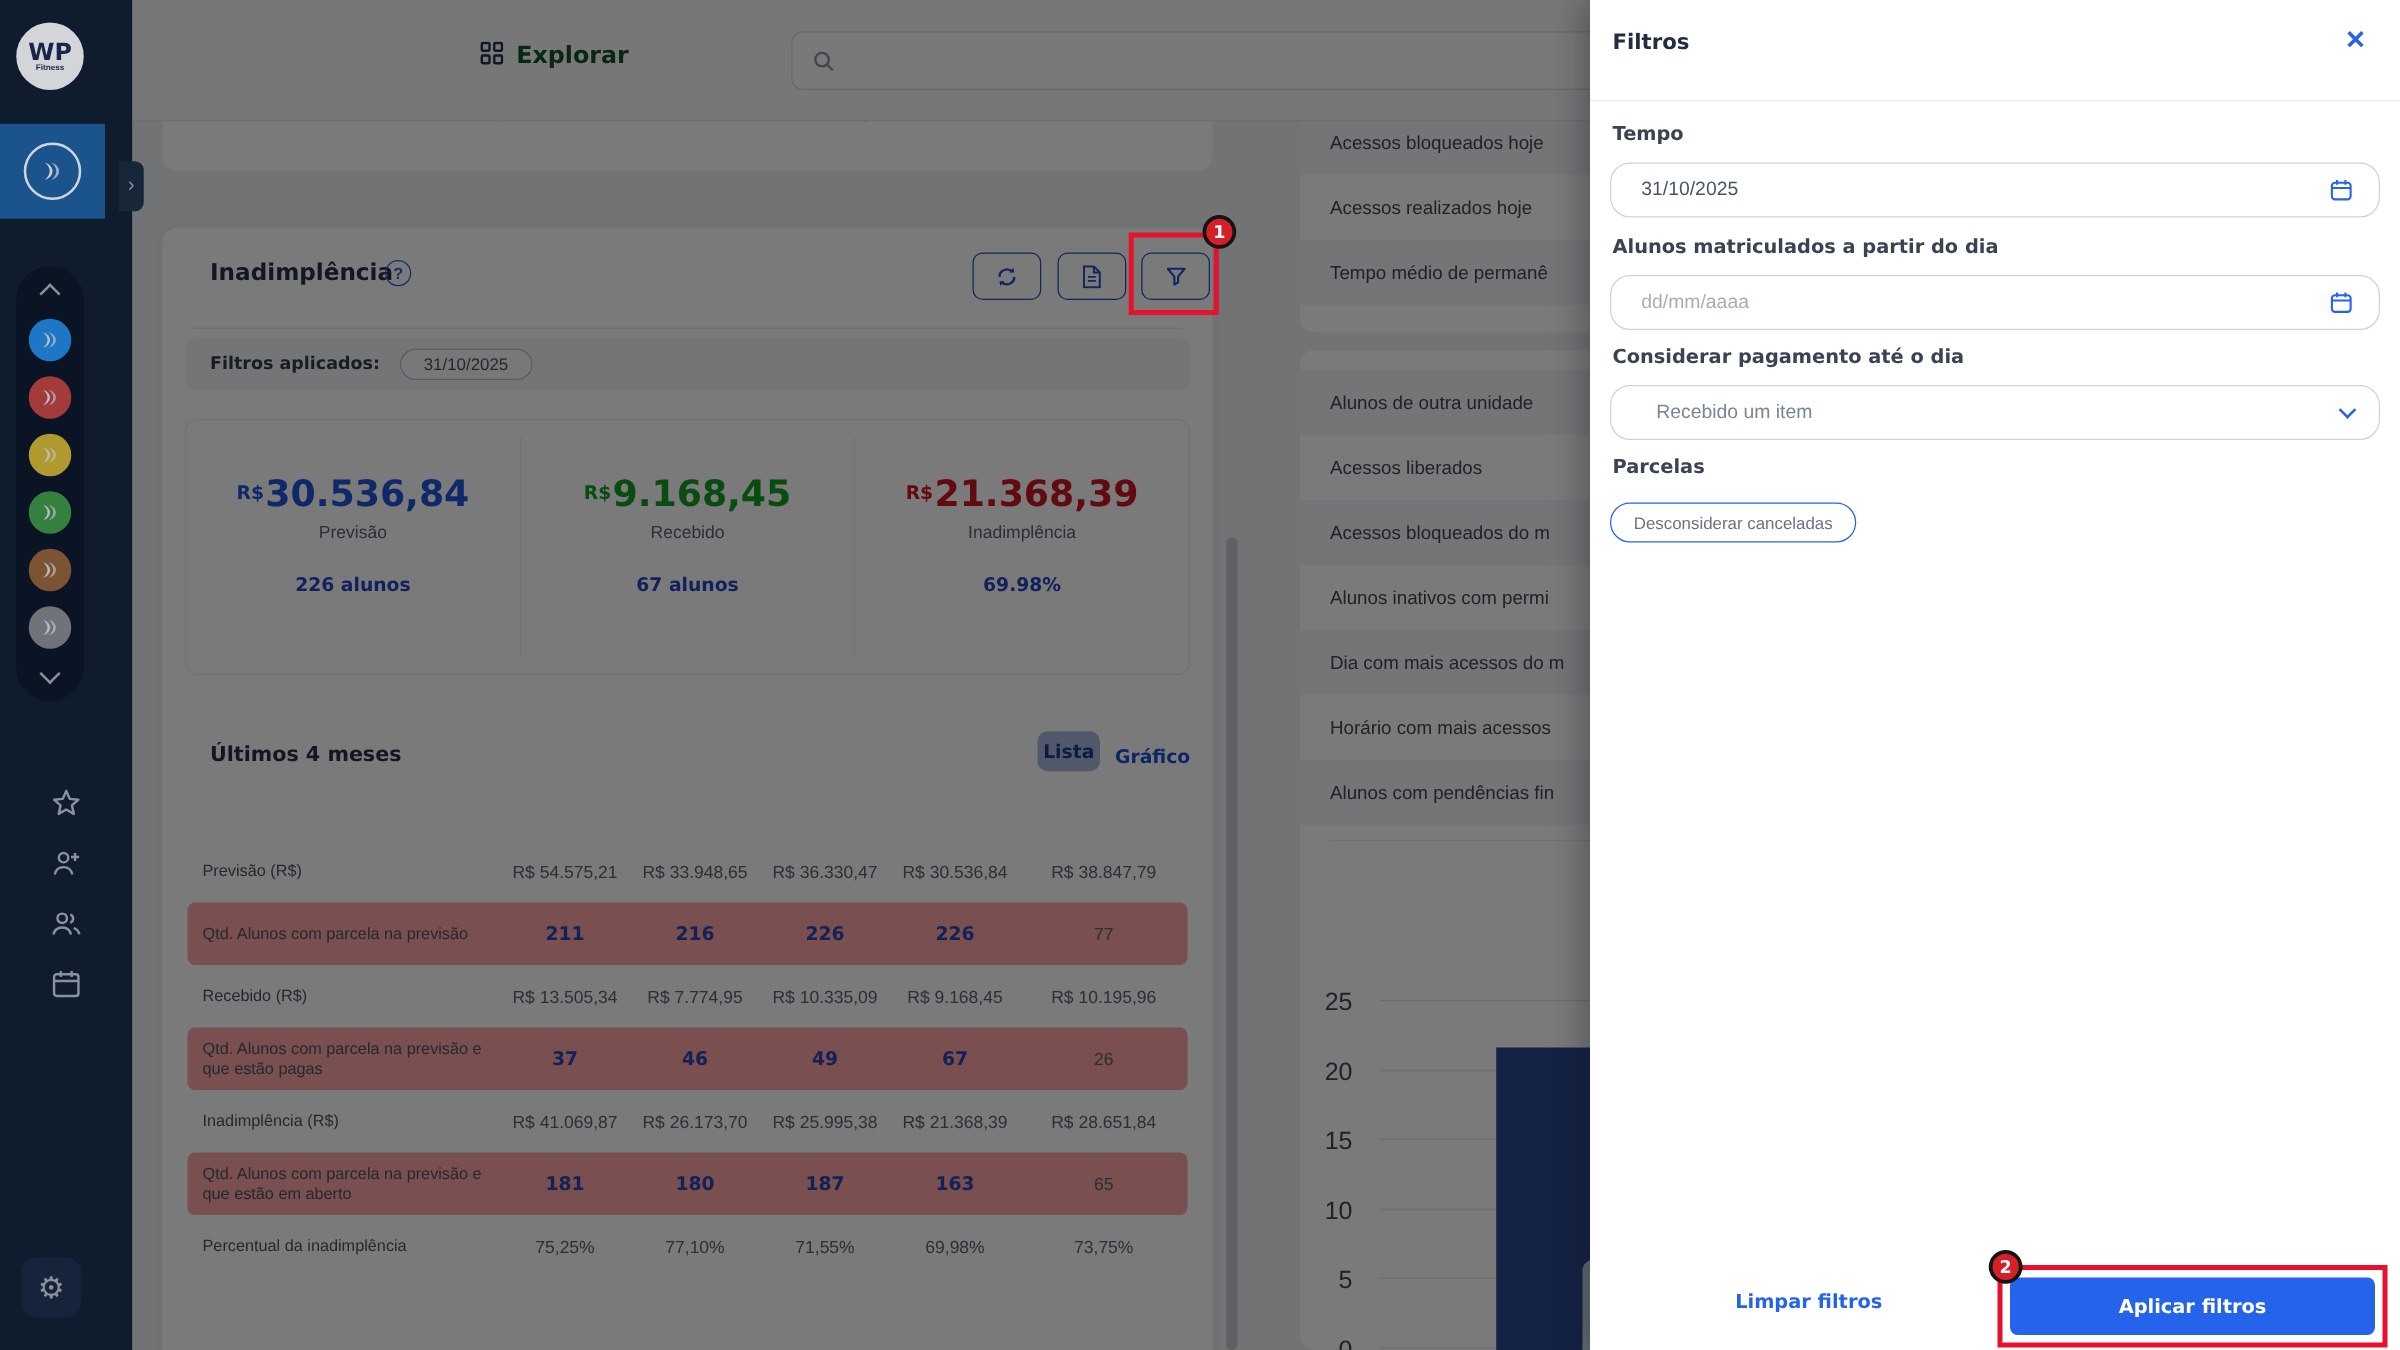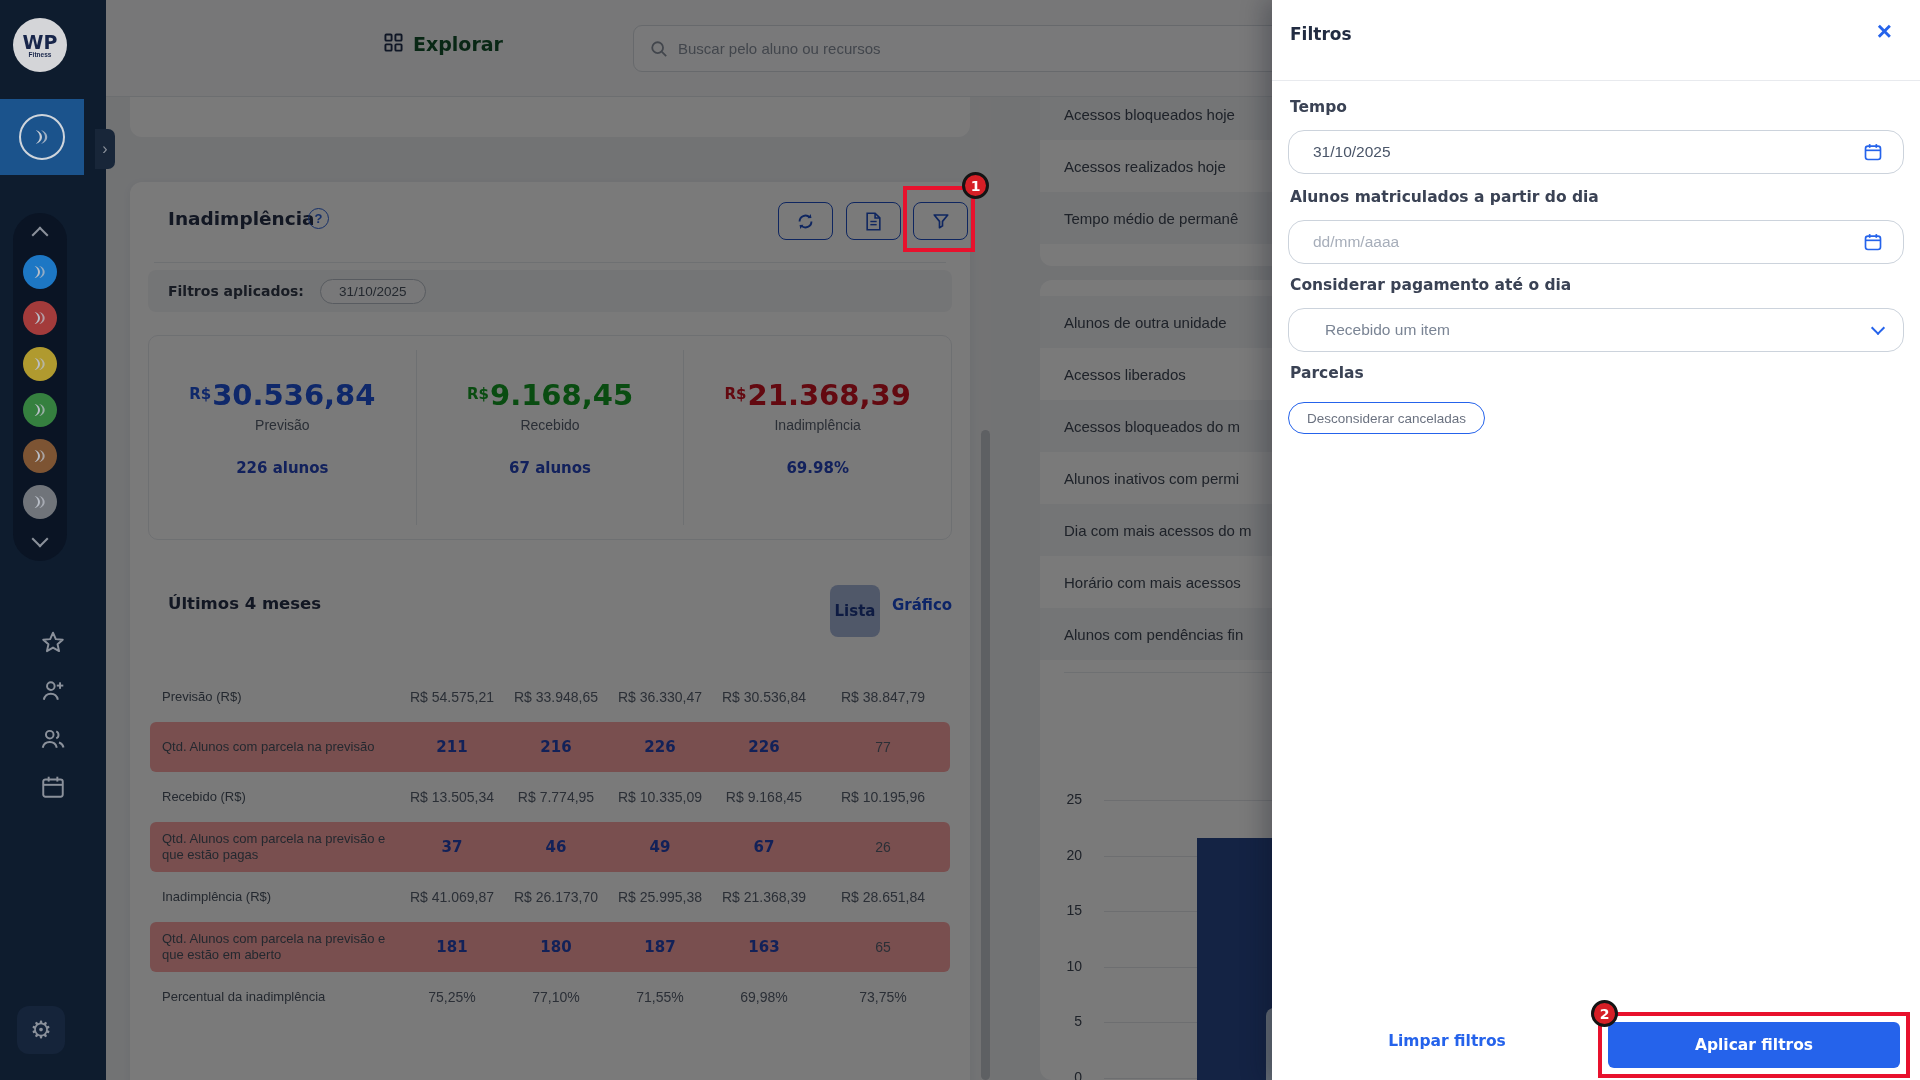--- a/index.html
+++ b/index.html
@@ -75,21 +75,21 @@
   .stat-col { flex:1; text-align:center; padding-top:42px; }
   .stat-col:nth-child(2) { border-left:1px solid #e7eaee; border-right:1px solid #e7eaee;
                            margin:14px 0; padding-top:28px; }
   .stat-val { font-family:"DejaVu Sans",sans-serif; font-weight:bold; font-size:29px; }
   .stat-val .cur { font-size:15px; vertical-align:6px; margin-right:1px; }
   .stat-label { font-size:14px; color:#5a6372; margin-top:5px; }
   .stat-sub { font-size:15px; font-weight:bold; color:#2746c0; margin-top:26px; font-family:"DejaVu Sans",sans-serif; }
 
   .last4 { position:absolute; left:38px; top:412px; font-family:"DejaVu Sans",sans-serif;
            font-weight:bold; font-size:16.5px; color:#27304a; }
-  .toggle-lista { position:absolute; left:700px; top:403px; width:50px; height:52px; background:#a8b8dc;
+  .toggle-lista { position:absolute; left:700px; top:403px; width:50px; height:32px; background:#a8b8dc;
                   border-radius:8px; color:#1e3a8a; font-weight:bold; font-size:15px;
                   display:flex; align-items:center; justify-content:center; font-family:"DejaVu Sans",sans-serif; }
   .toggle-grafico { position:absolute; left:762px; top:403px; height:40px; color:#1d4ed8; font-weight:bold;
                     font-size:15px; display:flex; align-items:center; font-family:"DejaVu Sans",sans-serif; }
 
   .inad-table { position:absolute; left:20px; top:490px; width:800px; }
   .trow { display:grid; grid-template-columns:250px 104px 104px 104px 104px 1fr; align-items:center; }
   .trow.thead { height:52px; border-bottom:1px solid #dfe3e8; font-family:"DejaVu Sans",sans-serif;
                 font-weight:bold; font-size:14.5px; color:#2b354d; }
   .trow.data { height:50px; font-size:14px; color:#5a6372; }
@@ -106,21 +106,21 @@
 
   
   .rcard1 { position:absolute; left:1040px; top:64px; width:540px; height:202px; background:#fff;
             border-radius:12px; z-index:3; padding-top:24px; }
   .rcard2 { position:absolute; left:1040px; top:280px; width:540px; height:800px; background:#fff;
             border-radius:12px; z-index:3; padding-top:16px; }
   .list-row { height:52px; display:flex; align-items:center; padding-left:24px; font-size:15px; color:#3f4856; }
   .list-row.striped { background:#f3f4f6; }
   .r2-divider { position:absolute; left:24px; right:0; top:392px; height:1px; background:#e7eaee; }
   .chartwrap { position:absolute; left:0; top:500px; width:540px; height:300px; }
-  .ytick { position:absolute; width:42px; text-align:right; font-size:14px; color:#3f4856; }
+  .ytick { position:absolute; width:42px; text-align:right; font-size:20px; color:#3f4856; }
   .gridline { position:absolute; left:64px; right:0; height:1px; background:#e3e6ea; }
   .bar-main { position:absolute; left:157px; top:58px; width:383px; height:242px; background:#2a4a8f; }
   .bar-light { position:absolute; left:226px; top:228px; width:140px; height:72px; background:#cfe0f5; border-radius:8px 0 0 0; }
 
   
   .dim { position:absolute; left:106px; top:0; width:1166px; height:1080px; background:rgba(0,0,0,0.52); z-index:20; }
 
   
   .panel { position:absolute; left:1272px; top:0; width:648px; height:1080px; background:#ffffff; z-index:40;
            box-shadow:-8px 0 22px rgba(10,15,30,.28); }
@@ -177,21 +177,20 @@
       </span>
       <span>Explorar</span>
     </div>
     <div class="searchbox">
       <span>
         <svg width="18" height="18" viewBox="0 0 20 20">
             <circle cx="8.5" cy="8.5" r="6" fill="none" stroke="#8a92a0" stroke-width="2"></circle>
             <line x1="13" y1="13" x2="18" y2="18" stroke="#8a92a0" stroke-width="2"></line>
           </svg>
       </span>
-      <input placeholder="Buscar pelo aluno ou recursos" style="">
     </div>
   </div>
 
   <div class="legend-card">
     <div class="legend-row" id="legend-row">
         <div class="legend-item">
           <span class="legend-dot" style="background:#2563eb"></span>
           <span>Competência</span>
         </div>
         <div class="legend-item">

